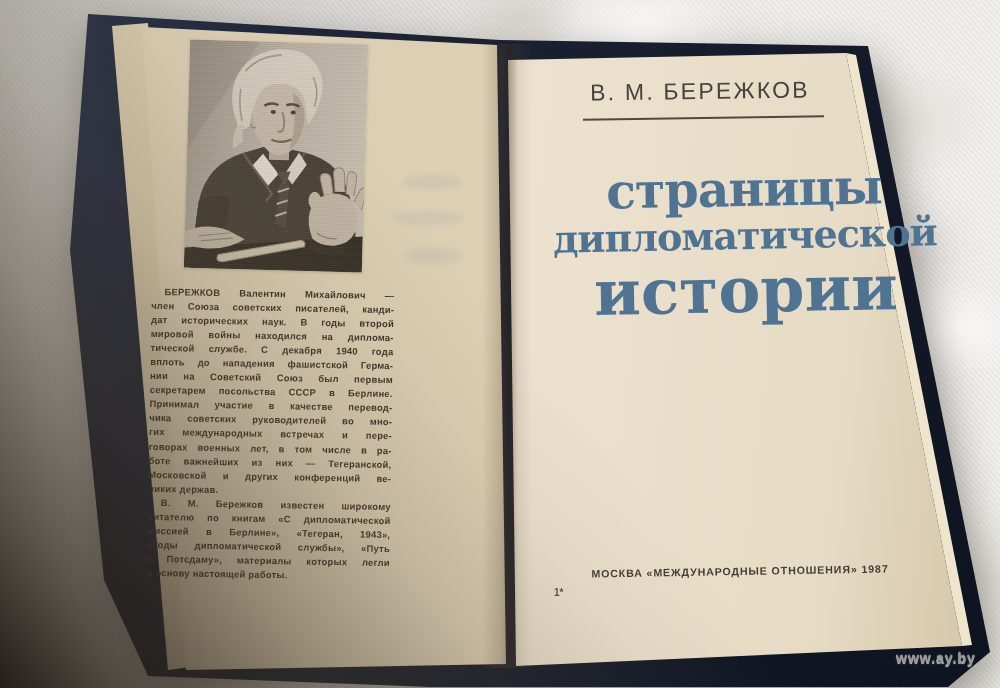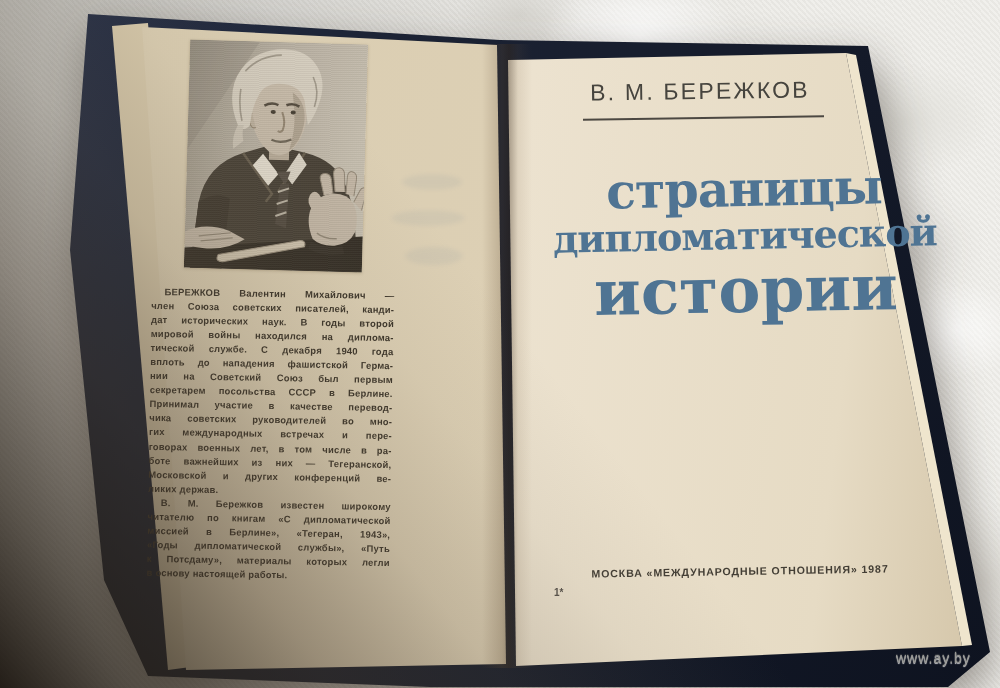--- a/index.html
+++ b/index.html
@@ -75,21 +75,21 @@
   .title-line2{font-size:38px;line-height:42px;letter-spacing:-1px;}
   .title-line3{font-size:63px;line-height:66px;letter-spacing:0px;}
   .imprint{position:absolute;left:540px;top:565px;width:400px;text-align:center;transform:rotate(-1deg);
     color:#433e35;font-size:10.6px;font-weight:bold;letter-spacing:.9px;}
   .footnote{position:absolute;left:554px;top:587px;color:#55504a;font-size:10px;font-weight:bold;}
 
   
   .corner-shadow{position:absolute;inset:0;pointer-events:none;
     background:linear-gradient(52deg, rgba(26,20,14,.95) 0%, rgba(44,36,26,.72) 10%, rgba(70,58,44,.45) 22%, rgba(100,88,70,.22) 33%, rgba(120,110,92,.08) 43%, rgba(0,0,0,0) 52%);}
   .watermark{position:absolute;left:896px;top:650px;color:#989894;font-size:14px;letter-spacing:1px;
-    text-shadow:0 1px 1px rgba(255,255,255,.8), 0 -1px 1px rgba(120,120,118,.4);}
+    text-shadow:0 1px 1px rgba(255,255,255,.8), 0 -1px 1px rgba(120,120,118,.4);font-weight:bold;}
 </style>
 </head>
 <body>
 
 <div class="scene">
   <div class="wallpaper"></div>
   <div class="wall-shade-topleft"></div>
 
   <div class="book">
     <div class="cover"></div>

